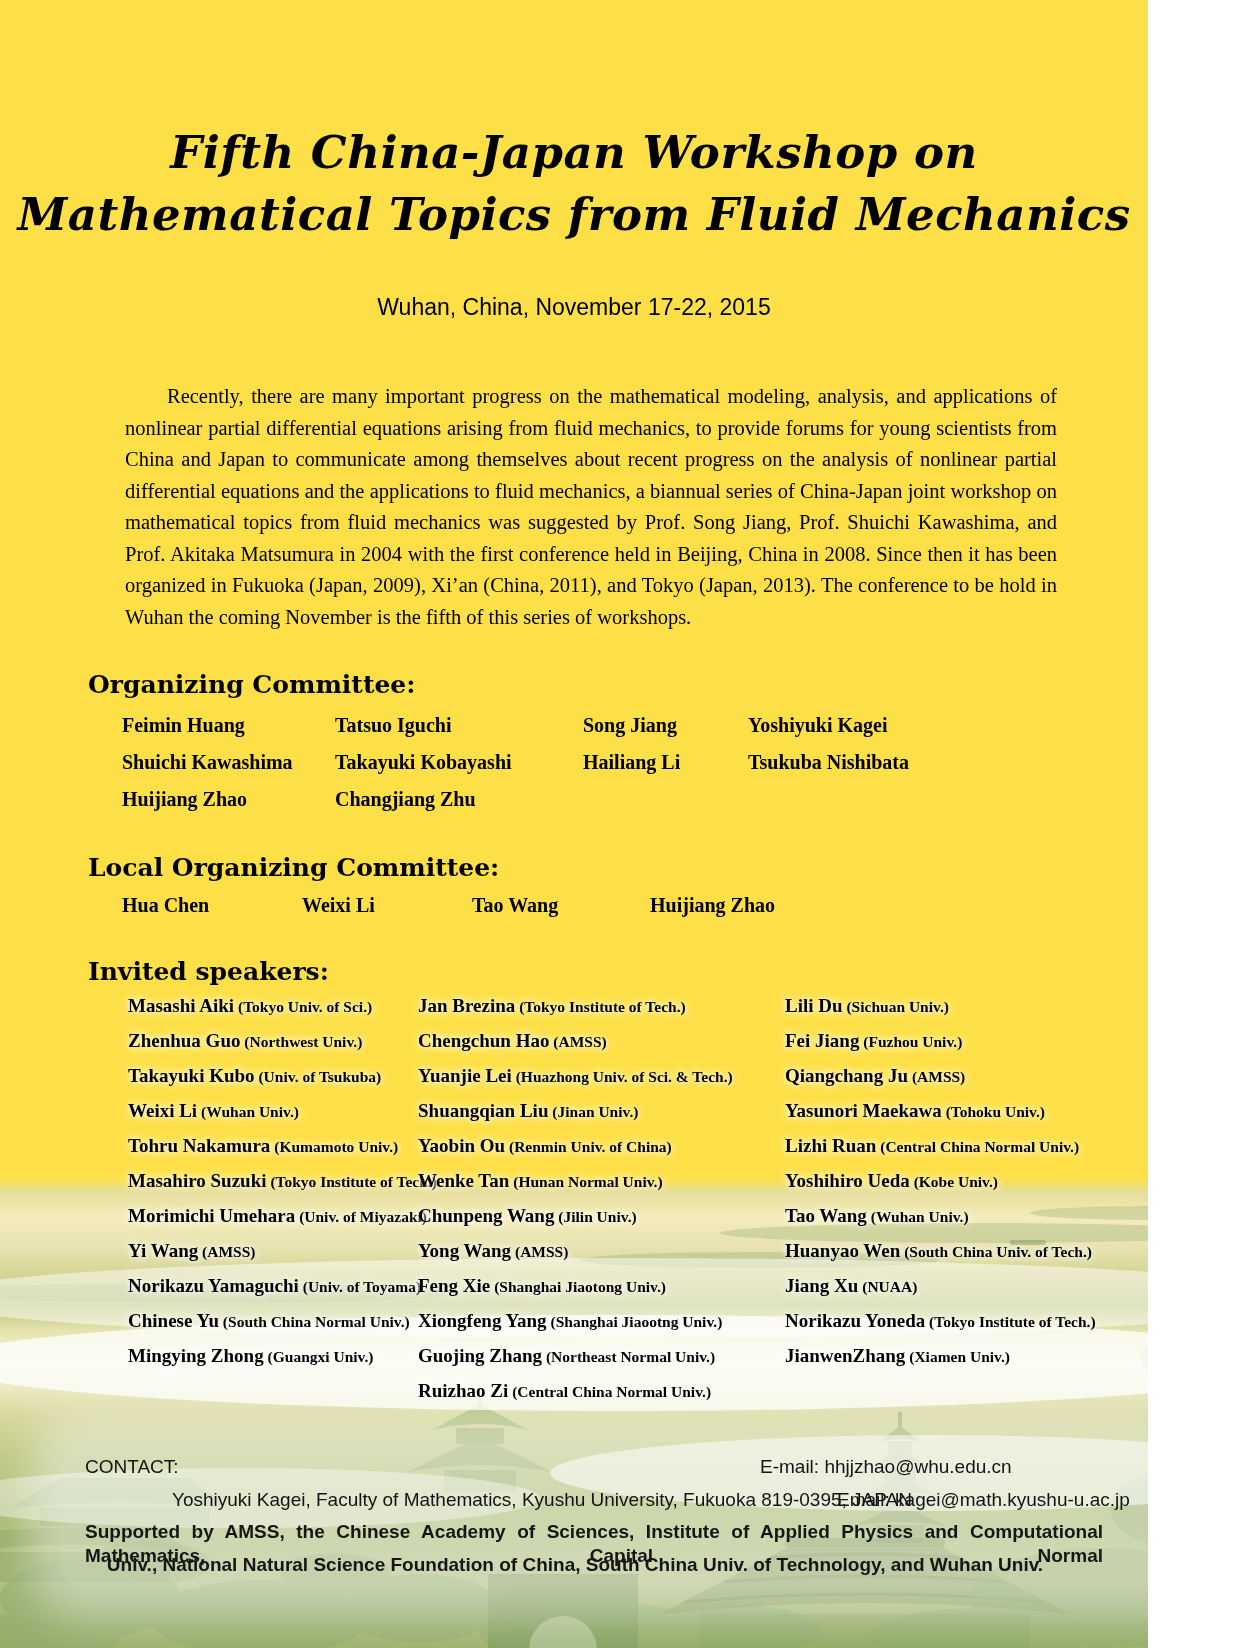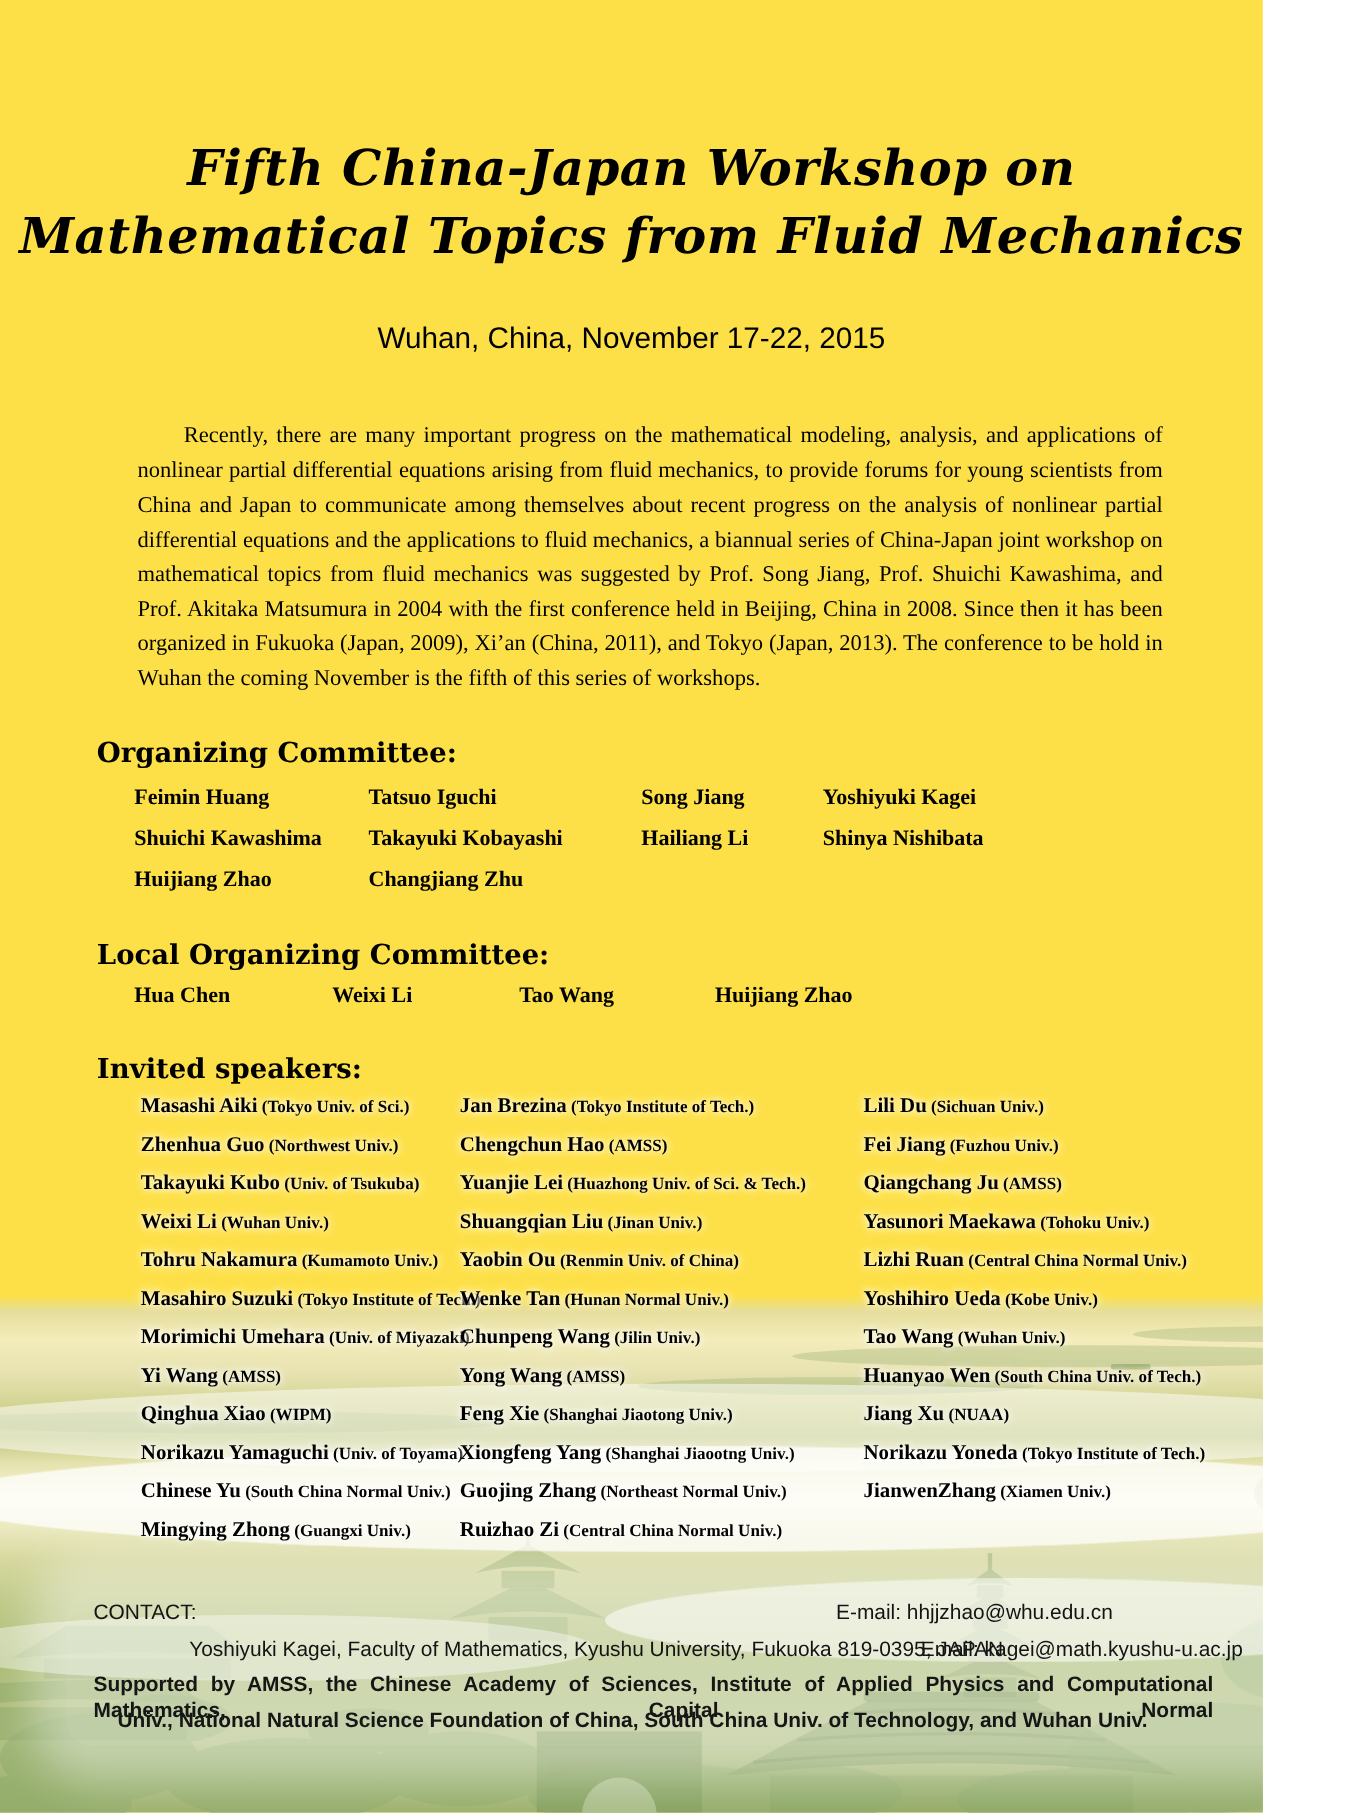--- a/index.html
+++ b/index.html
@@ -35,21 +35,21 @@
   }
 
   
   .title {
     position:absolute; top:122px; left:0; width:100%; text-align:center;
     font-family:"DejaVu Serif", serif; font-style:italic; font-weight:bold;
     font-size:45px; line-height:62px; letter-spacing:0.5px;
   }
   .venue-date {
     position:absolute; top:291px; left:0; width:100%; text-align:center;
-    font-family:"Liberation Sans", sans-serif; font-size:27px; line-height:32px;
+    font-family:"Liberation Sans", sans-serif; font-size:23px; line-height:32px;
   }
 
   
   .intro {
     position:absolute; top:381px; left:125px; width:932px;
     font-size:20.5px; line-height:31.5px; text-align:justify; text-indent:42px;
   }
 
   
   .section-heading {
@@ -188,21 +188,21 @@
 
   <div class="section-heading h-org">Organizing Committee:</div>
   <div class="org-grid">
       <div class="committee-member">Feimin Huang</div>
       <div class="committee-member">Tatsuo Iguchi</div>
       <div class="committee-member">Song Jiang</div>
       <div class="committee-member">Yoshiyuki Kagei</div>
       <div class="committee-member">Shuichi Kawashima</div>
       <div class="committee-member">Takayuki Kobayashi</div>
       <div class="committee-member">Hailiang Li</div>
-      <div class="committee-member">Shinya Nishibata</div>
+      <div class="committee-member">Tsukuba Nishibata</div>
       <div class="committee-member">Huijiang Zhao</div>
       <div class="committee-member">Changjiang Zhu</div>
     </div>
 
   <div class="section-heading h-local">Local Organizing Committee:</div>
   <div class="local-grid">
       <div class="committee-member">Hua Chen</div>
       <div class="committee-member">Weixi Li</div>
       <div class="committee-member">Tao Wang</div>
       <div class="committee-member">Huijiang Zhao</div>
@@ -211,21 +211,20 @@
   <div class="section-heading h-speakers">Invited speakers:</div>
   <div class="speaker-col col-0">
       <div class="speaker"><span class="sp-name">Masashi Aiki</span><span class="sp-affil"> (Tokyo Univ. of Sci.)</span></div>
       <div class="speaker"><span class="sp-name">Zhenhua Guo</span><span class="sp-affil"> (Northwest Univ.)</span></div>
       <div class="speaker"><span class="sp-name">Takayuki Kubo</span><span class="sp-affil"> (Univ. of Tsukuba)</span></div>
       <div class="speaker"><span class="sp-name">Weixi Li</span><span class="sp-affil"> (Wuhan Univ.)</span></div>
       <div class="speaker"><span class="sp-name">Tohru Nakamura</span><span class="sp-affil"> (Kumamoto Univ.)</span></div>
       <div class="speaker"><span class="sp-name">Masahiro Suzuki</span><span class="sp-affil"> (Tokyo Institute of Tech.)</span></div>
       <div class="speaker"><span class="sp-name">Morimichi Umehara</span><span class="sp-affil"> (Univ. of Miyazaki)</span></div>
       <div class="speaker"><span class="sp-name">Yi Wang</span><span class="sp-affil"> (AMSS)</span></div>
-      <div class="speaker"><span class="sp-name">Qinghua Xiao</span><span class="sp-affil"> (WIPM)</span></div>
       <div class="speaker"><span class="sp-name">Norikazu Yamaguchi</span><span class="sp-affil"> (Univ. of Toyama)</span></div>
       <div class="speaker"><span class="sp-name">Chinese Yu</span><span class="sp-affil"> (South China Normal Univ.)</span></div>
       <div class="speaker"><span class="sp-name">Mingying Zhong</span><span class="sp-affil"> (Guangxi Univ.)</span></div>
     </div>
   <div class="speaker-col col-1">
       <div class="speaker"><span class="sp-name">Jan Brezina</span><span class="sp-affil"> (Tokyo Institute of Tech.)</span></div>
       <div class="speaker"><span class="sp-name">Chengchun Hao</span><span class="sp-affil"> (AMSS)</span></div>
       <div class="speaker"><span class="sp-name">Yuanjie Lei</span><span class="sp-affil"> (Huazhong Univ. of Sci. &amp; Tech.)</span></div>
       <div class="speaker"><span class="sp-name">Shuangqian Liu</span><span class="sp-affil"> (Jinan Univ.)</span></div>
       <div class="speaker"><span class="sp-name">Yaobin Ou</span><span class="sp-affil"> (Renmin Univ. of China)</span></div>

